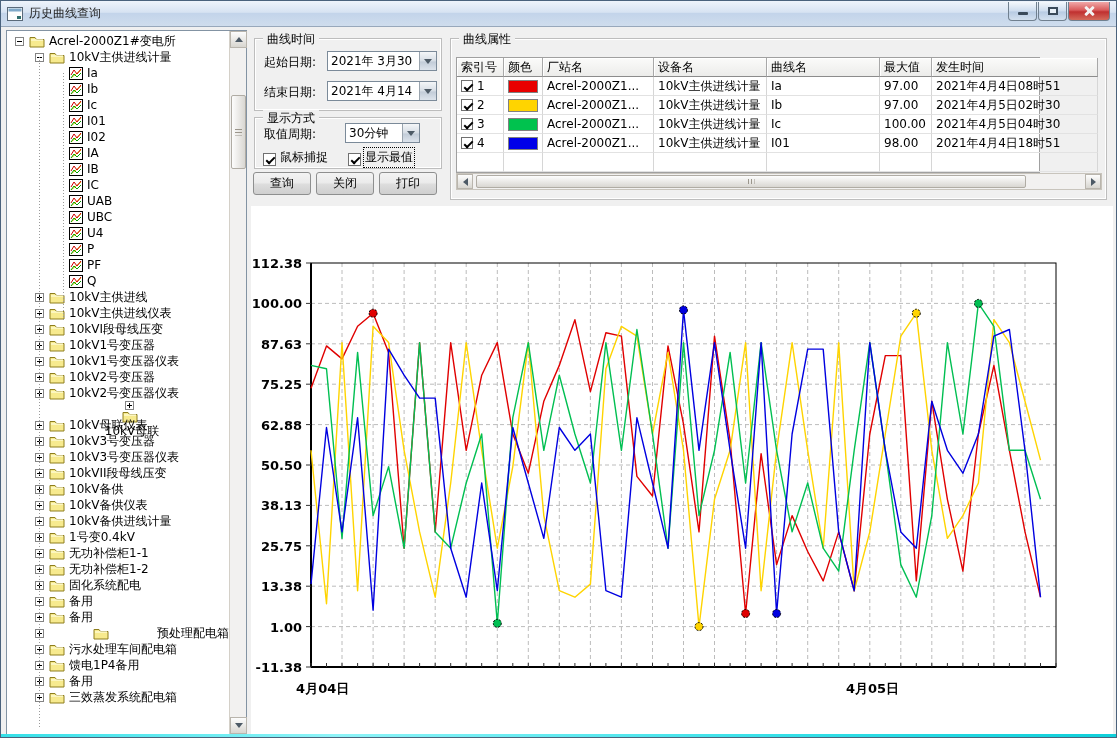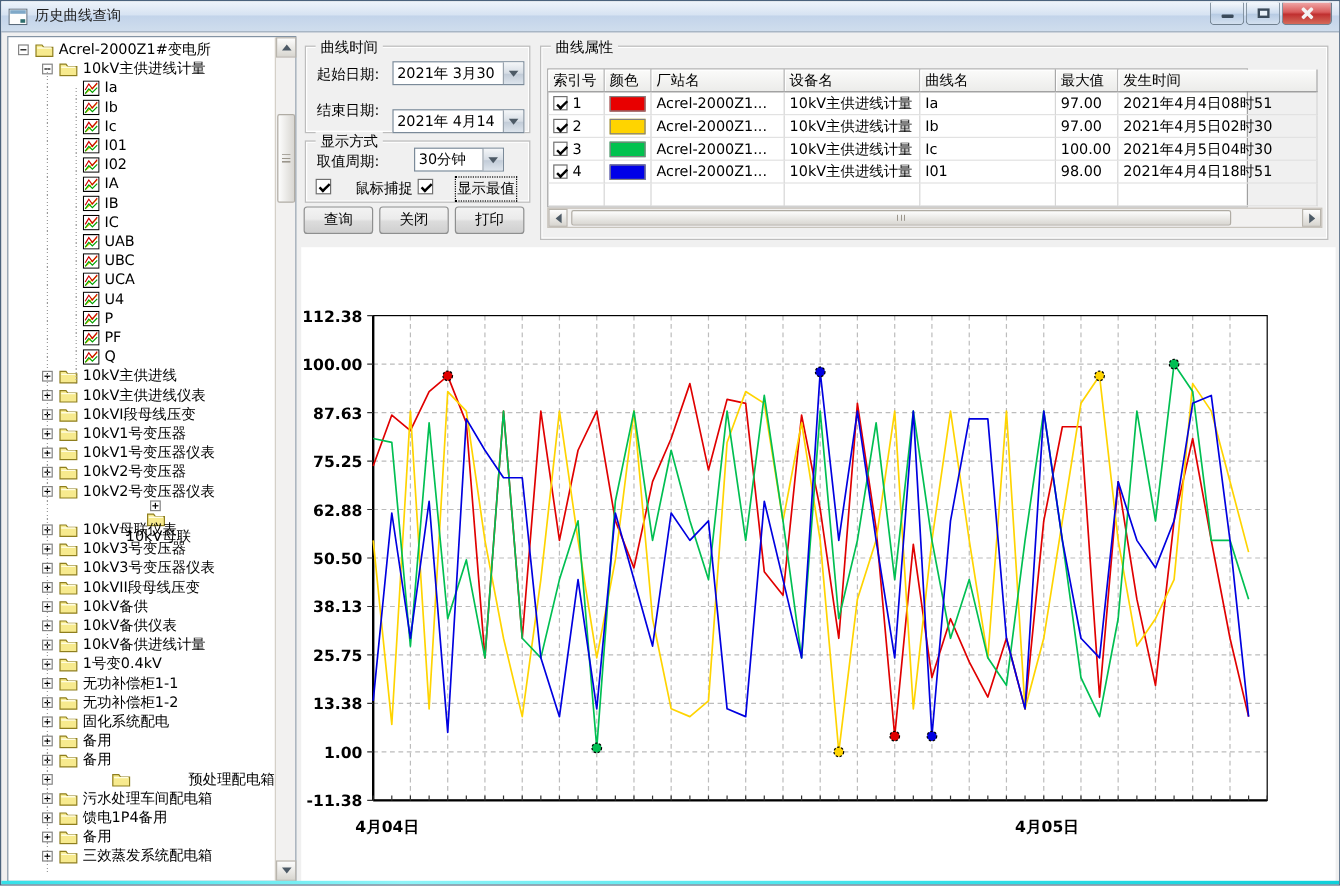--- a/index.html
+++ b/index.html
@@ -48,21 +48,21 @@
   .groupbox{position:absolute;border:1px solid #bdbdbd;box-shadow:inset 0 0 0 1px #fff;}
   .gb-legend{position:absolute;top:-8px;left:8px;background:#f0f0f0;padding:0 4px;font-size:12px;color:#000;}
   .lbl{font-size:12px;color:#000;}
   .combo{position:absolute;height:20px;background:#fff;border:1px solid #7b8a99;display:flex;align-items:center;}
   .combo .val{flex:1;font-size:12px;padding:0 3px;white-space:nowrap;overflow:hidden;}
   .combo .drop{width:17px;height:100%;border-left:1px solid #9aa4ae;
     background:linear-gradient(#f4f6f8,#d6dde5 50%,#c2ccd8 55%,#dde4ec);display:flex;align-items:center;justify-content:center;}
   .cb{width:13px;height:13px;border:1px solid #707070;background:#fff;position:relative;flex:0 0 auto;}
   .cb.checked:after{content:"";position:absolute;left:2px;top:3px;width:7px;height:3px;
     border-left:2px solid #000;border-bottom:2px solid #000;transform:rotate(-45deg);}
-  .cbrow{position:absolute;display:flex;align-items:flex-start;font-size:12px;gap:16px;}
+  .cbrow{position:absolute;display:flex;align-items:flex-end;font-size:12px;}
   .cbrow .cb{margin-right:4px;}
   .btn{position:absolute;height:23px;border:1px solid #8e8f8f;border-radius:3px;
     background:linear-gradient(#f3f3f3,#ebebeb 45%,#dcdcdc 55%,#cfcfcf);
     font-size:12px;display:flex;align-items:center;justify-content:center;color:#000;}
   .focus-dotted{outline:1px dotted #000;outline-offset:1px;}
   
   .grid{position:absolute;left:5px;top:18px;width:584px;background:#fff;border:1px solid #a0a0a0;font-size:12px;}
   .grow{display:grid;grid-template-columns:47px 39px 111px 113px 113px 52px 166px;height:19px;}
   .gcell{border-right:1px solid #d6d6d6;border-bottom:1px solid #e2e2e2;display:flex;align-items:center;
     padding:0 4px;white-space:nowrap;overflow:hidden;color:#000;}
@@ -225,29 +225,20 @@
           </svg>
           <span>UBC</span>
         </div>
         <div class="trow" style="padding-left: 62px;">
           <svg class="ticon" width="14" height="13" viewBox="0 0 14 13">
             <rect x="0.5" y="0.5" width="13" height="12" fill="#fff" stroke="#000"></rect>
             <polyline points="2,11 12,3" fill="none" stroke="#e6c800" stroke-width="1"></polyline>
             <polyline points="2,8 5,3 8,7 12,2" fill="none" stroke="#cc0000" stroke-width="1"></polyline>
             <polyline points="2,11 5,7 8,10 12,6" fill="none" stroke="#00a000" stroke-width="1"></polyline>
           </svg>
-          <span>UCA</span>
-        </div>
-        <div class="trow" style="padding-left: 62px;">
-          <svg class="ticon" width="14" height="13" viewBox="0 0 14 13">
-            <rect x="0.5" y="0.5" width="13" height="12" fill="#fff" stroke="#000"></rect>
-            <polyline points="2,11 12,3" fill="none" stroke="#e6c800" stroke-width="1"></polyline>
-            <polyline points="2,8 5,3 8,7 12,2" fill="none" stroke="#cc0000" stroke-width="1"></polyline>
-            <polyline points="2,11 5,7 8,10 12,6" fill="none" stroke="#00a000" stroke-width="1"></polyline>
-          </svg>
           <span>U4</span>
         </div>
         <div class="trow" style="padding-left: 62px;">
           <svg class="ticon" width="14" height="13" viewBox="0 0 14 13">
             <rect x="0.5" y="0.5" width="13" height="12" fill="#fff" stroke="#000"></rect>
             <polyline points="2,11 12,3" fill="none" stroke="#e6c800" stroke-width="1"></polyline>
             <polyline points="2,8 5,3 8,7 12,2" fill="none" stroke="#cc0000" stroke-width="1"></polyline>
             <polyline points="2,11 5,7 8,10 12,6" fill="none" stroke="#00a000" stroke-width="1"></polyline>
           </svg>
           <span>P</span>
@@ -573,21 +564,21 @@
   <div class="groupbox" style="left:253px;top:37px;width:188px;height:73px;">
     <span class="gb-legend">曲线时间</span>
     <span class="lbl" style="position:absolute;left:9px;top:15px;">起始日期:</span>
     <div class="combo" style="left:72px;top:12px;width:110px;">
       <span class="val">2021年 3月30</span>
       <span class="drop">
           <span class="tri-down"></span>
         </span>
     </div>
     <span class="lbl" style="position:absolute;left:9px;top:45px;">结束日期:</span>
-    <div class="combo" style="left:72px;top:42px;width:110px;margin-top:10px;">
+    <div class="combo" style="left:72px;top:42px;width:110px;">
       <span class="val">2021年 4月14</span>
       <span class="drop">
           <span class="tri-down"></span>
         </span>
     </div>
   </div>
 
   <div class="groupbox" style="left:253px;top:116px;width:188px;height:52px;">
     <span class="gb-legend">显示方式</span>
     <span class="lbl" style="position:absolute;left:9px;top:8px;">取值周期:</span>

